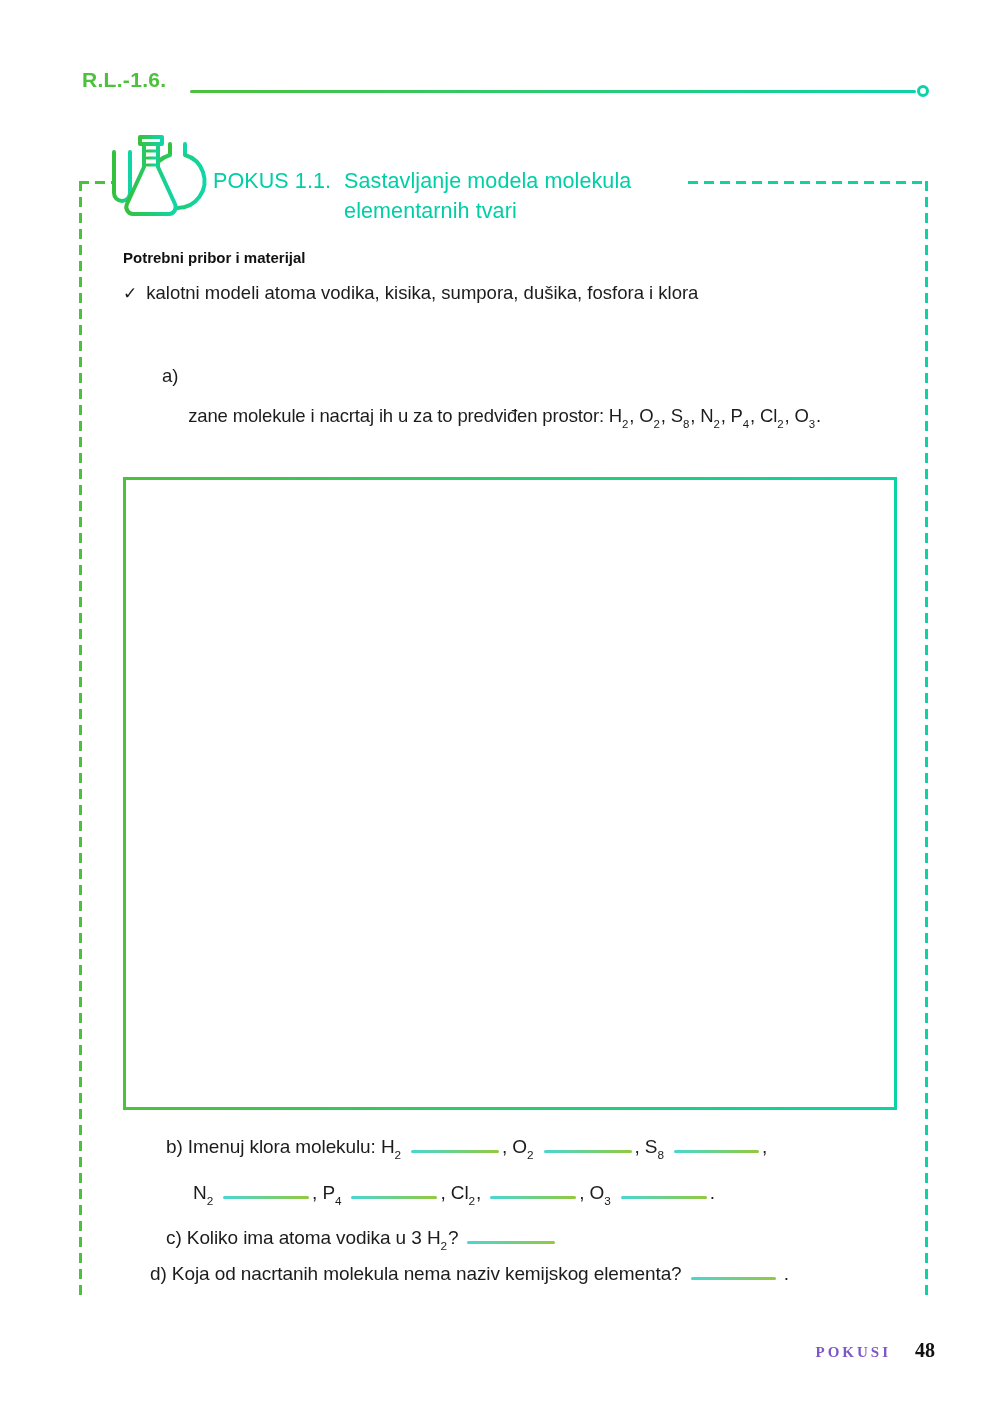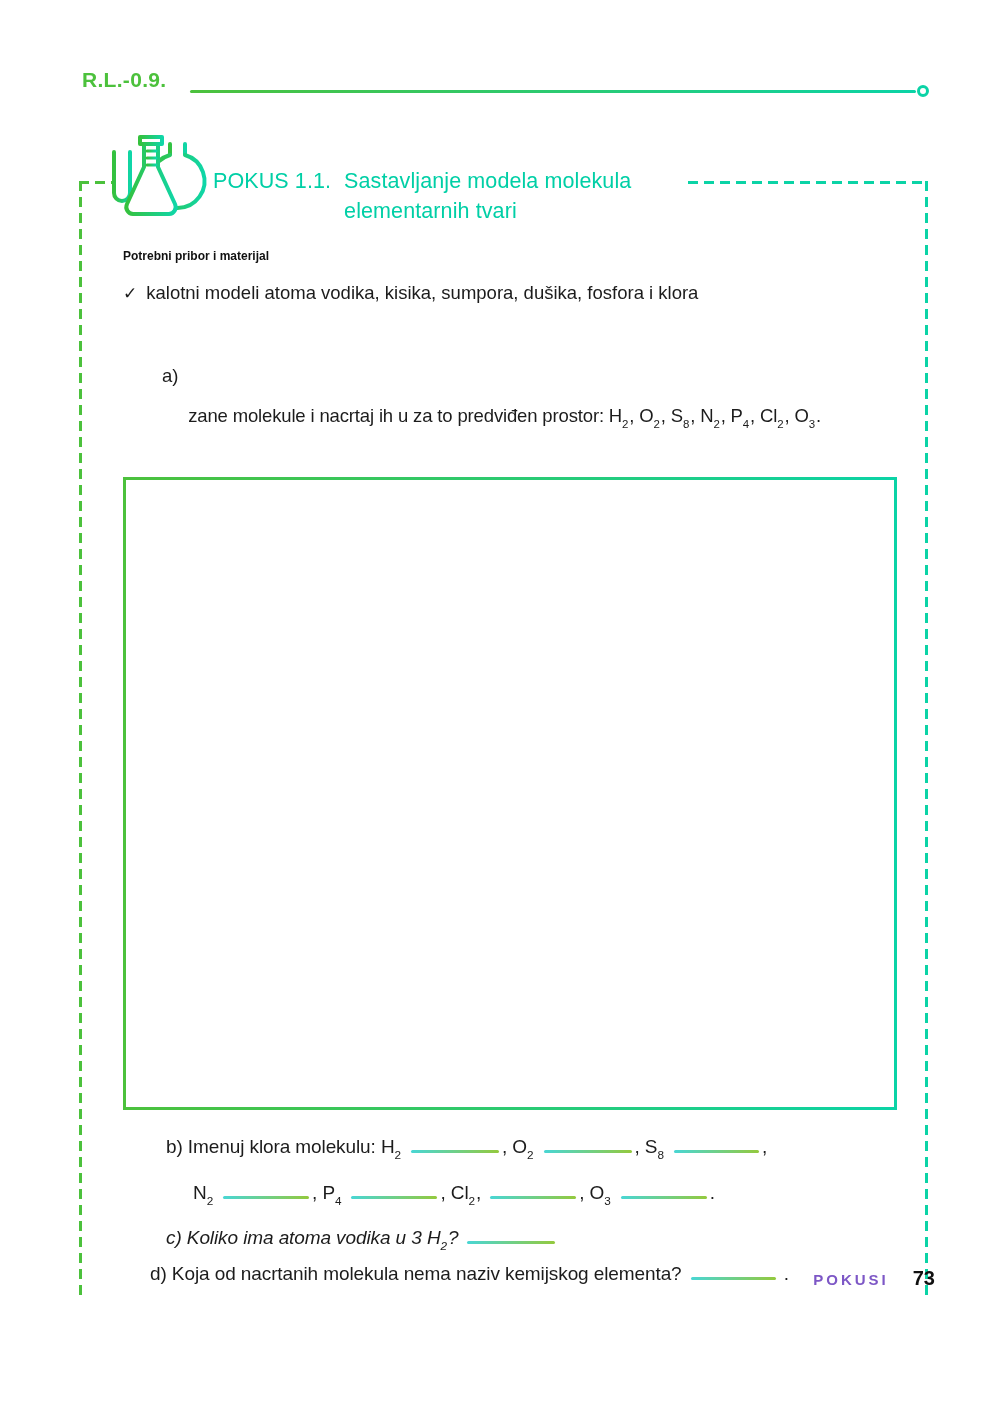--- a/index.html
+++ b/index.html
@@ -25,48 +25,48 @@
   .dash-left-h{--dc:var(--green);left:79px;top:181px;width:34px;}
   .dash-left-v{--dc:var(--green);left:79px;top:181px;height:1118px;}
   .dash-right-h{--dc:var(--teal);left:688px;top:181px;width:240px;}
   .dash-right-v{--dc:var(--teal);left:925px;top:181px;height:1115px;}
 
   .flask-icon{left:97px;top:124px;}
 
   .pokus-title{left:213px;top:166px;display:flex;gap:13px;color:var(--title-teal);
     font-size:21.5px;font-weight:normal;line-height:30px;letter-spacing:.1px;}
 
-  .materials-heading{left:123px;top:249px;font-size:12px;font-weight:bold;color:#111;}
+  .materials-heading{left:123px;top:249px;font-size:15px;font-weight:bold;color:#111;}
   .material-item{left:123px;top:282px;font-size:18.5px;}
   .material-item .check{margin-right:9px;font-size:17px;}
 
   .task-a{left:162px;top:356px;display:flex;gap:10px;font-size:18.5px;line-height:40px;width:748px;letter-spacing:-0.15px;}
   .task-label{flex:0 0 auto;}
 
   .draw-box{left:123px;top:477px;width:774px;height:633px;background:#fff;
     border:3px solid;border-image:linear-gradient(90deg,var(--green),var(--teal)) 1;}
 
   .task-line{font-size:19px;letter-spacing:-0.1px;white-space:nowrap;}
   .task-b-line1{left:166px;top:1136px;}
   .task-b-line2{left:193px;top:1182px;}
-  .task-c{left:166px;top:1227px;font-style:italic;}
+  .task-c{left:166px;top:1227px;}
   .task-d{left:150px;top:1263px;}
 
   sub.sb{font-size:.62em;line-height:0;position:relative;top:.12em;vertical-align:sub;margin-right:1px;}
   .blank{display:inline-block;height:3px;border-radius:2px;margin:0 3px 0 9px;
     background:linear-gradient(90deg,var(--blank-start),var(--blank-end));}
 
-  .page-footer{top:1267px;right:73px;display:flex;align-items:baseline;gap:24px;}
+  .page-footer{top:1339px;right:73px;display:flex;align-items:baseline;gap:24px;font-family:Liberation Serif, serif;}
   .footer-section{color:var(--purple);font-size:15px;letter-spacing:3px;font-weight:bold;}
   .footer-page{color:#111;font-size:20px;font-weight:bold;}
 </style>
 </head>
 <body>
 
-<div class="abs doc-code">R.L.-0.9.</div>
+<div class="abs doc-code">R.L.-1.6.</div>
 <div class="abs header-rule"></div>
 <div class="abs header-rule-end"></div>
 
 <div class="abs dash-h dash-left-h"></div>
 <div class="abs dash-v dash-left-v"></div>
 <div class="abs dash-h dash-right-h"></div>
 <div class="abs dash-v dash-right-v"></div>
 
 <svg class="abs flask-icon" width="114" height="108" viewBox="0 0 114 108" fill="none">
   <defs>
@@ -120,14 +120,14 @@
 
 <div class="abs task-line task-b-line1"><span>b) Imenuj klora molekulu: H</span><sub class="sb">2</sub><span class="blank" style="width: 88px;"></span><span>, O</span><sub class="sb">2</sub><span class="blank" style="width: 88px;"></span><span>, S</span><sub class="sb">8</sub><span class="blank" style="width: 85px;"></span><span>,</span></div>
 <div class="abs task-line task-b-line2"><span>N</span><sub class="sb">2</sub><span class="blank" style="width: 86px;"></span><span>, P</span><sub class="sb">4</sub><span class="blank" style="width: 86px;"></span><span>, Cl</span><sub class="sb">2</sub><span>,</span><span class="blank" style="width: 86px;"></span><span>, O</span><sub class="sb">3</sub><span class="blank" style="width: 86px;"></span><span>.</span></div>
 
 <div class="abs task-line task-c"><span>c) Koliko ima atoma vodika u 3 H</span><sub class="sb">2</sub><span>?</span><span class="blank" style="width: 88px;"></span></div>
 
 <div class="abs task-line task-d"><span>d) Koja od nacrtanih molekula nema naziv kemijskog elementa?</span><span class="blank" style="width: 85px;"></span><span> .</span></div>
 
 <div class="abs page-footer">
   <span class="footer-section">POKUSI</span>
-  <span class="footer-page">73</span>
+  <span class="footer-page">48</span>
 </div>
 
 </body></html>

